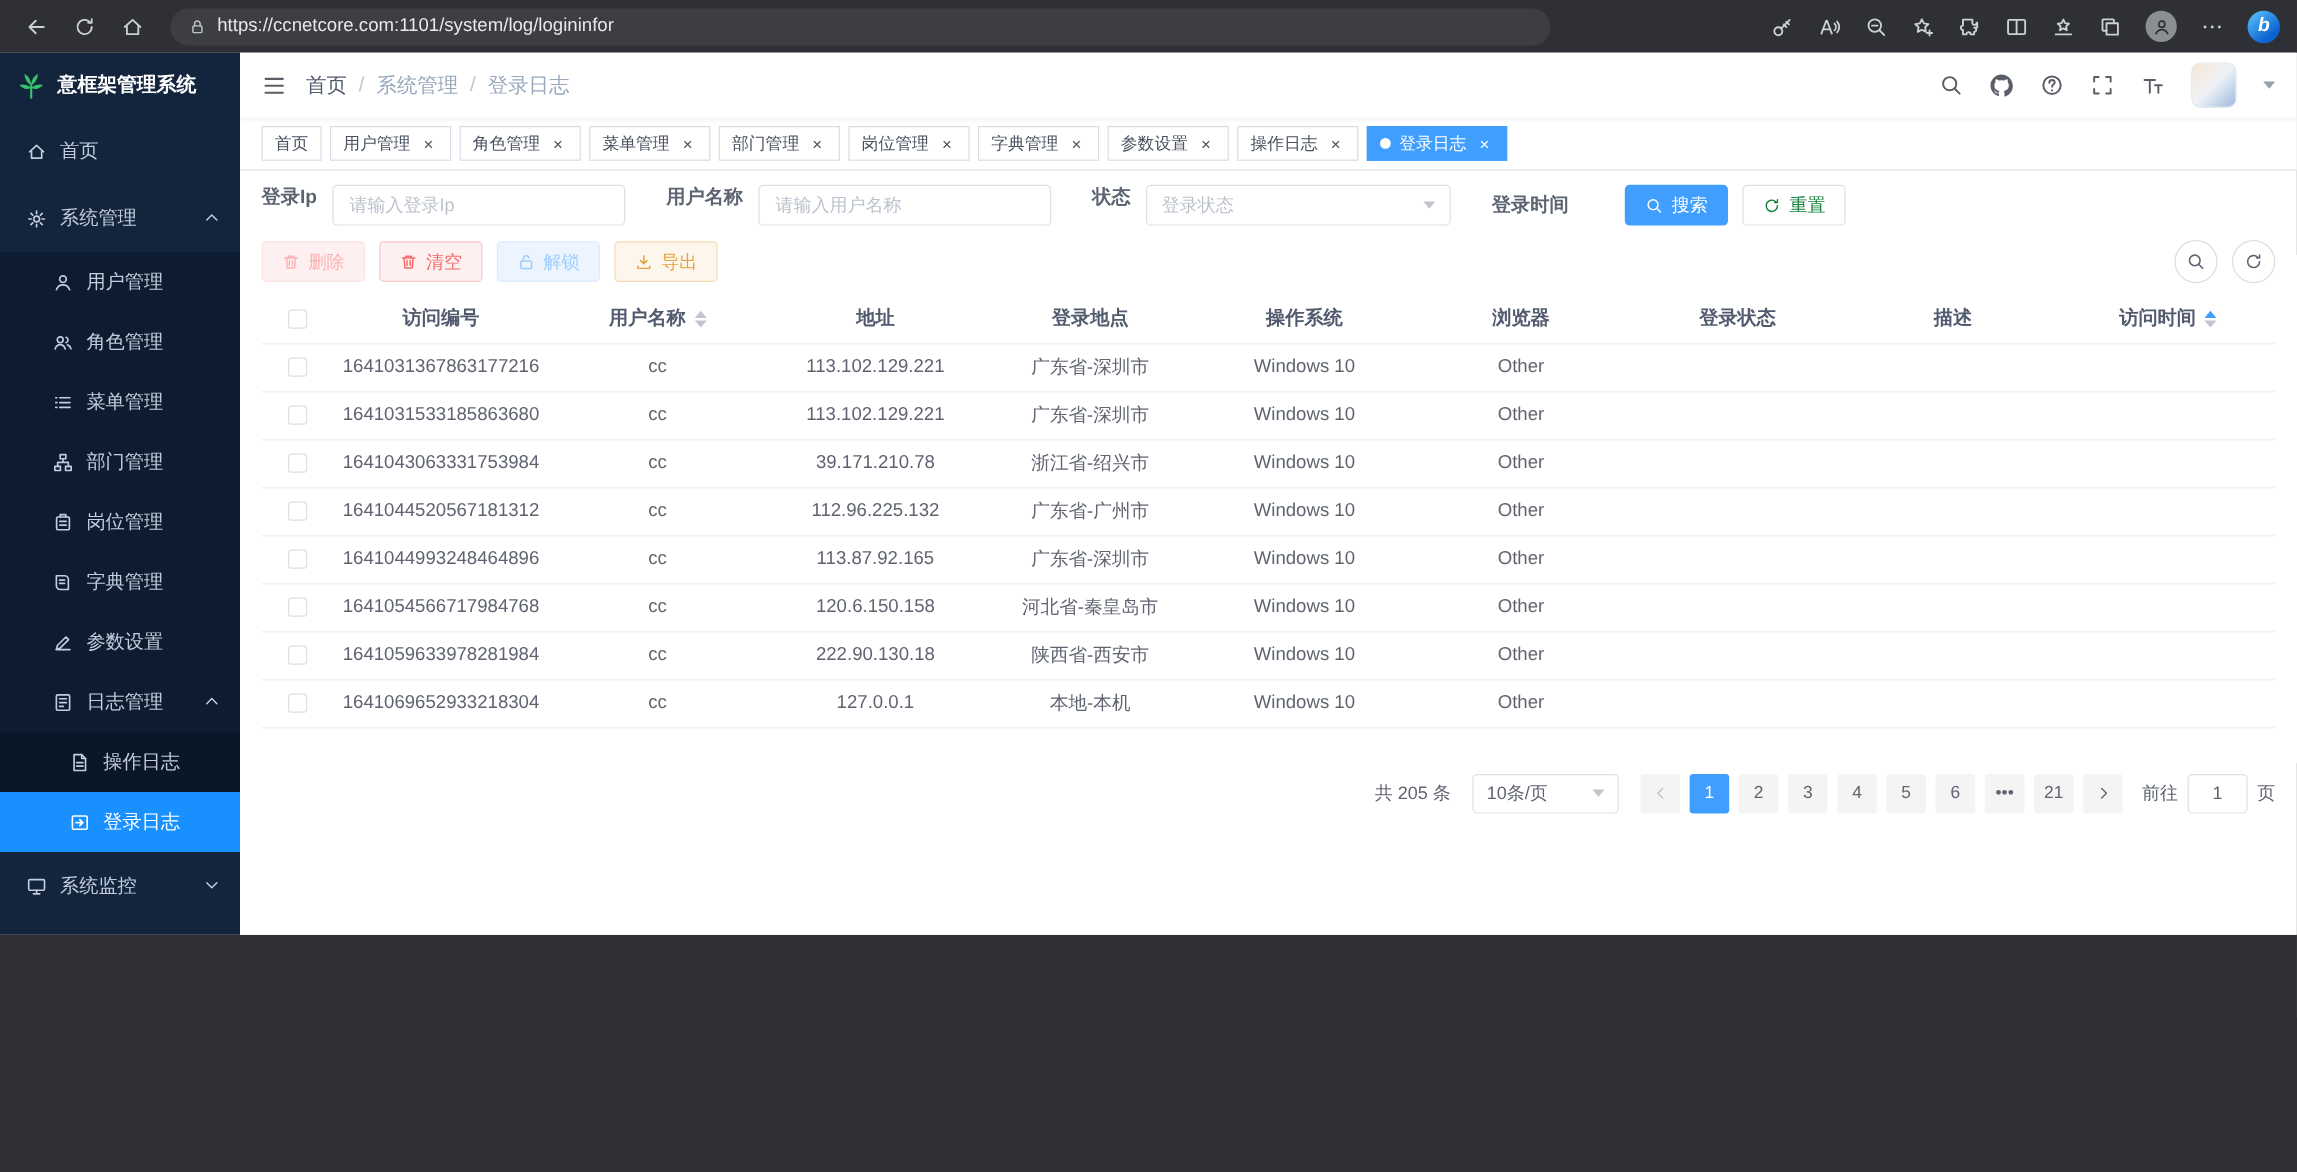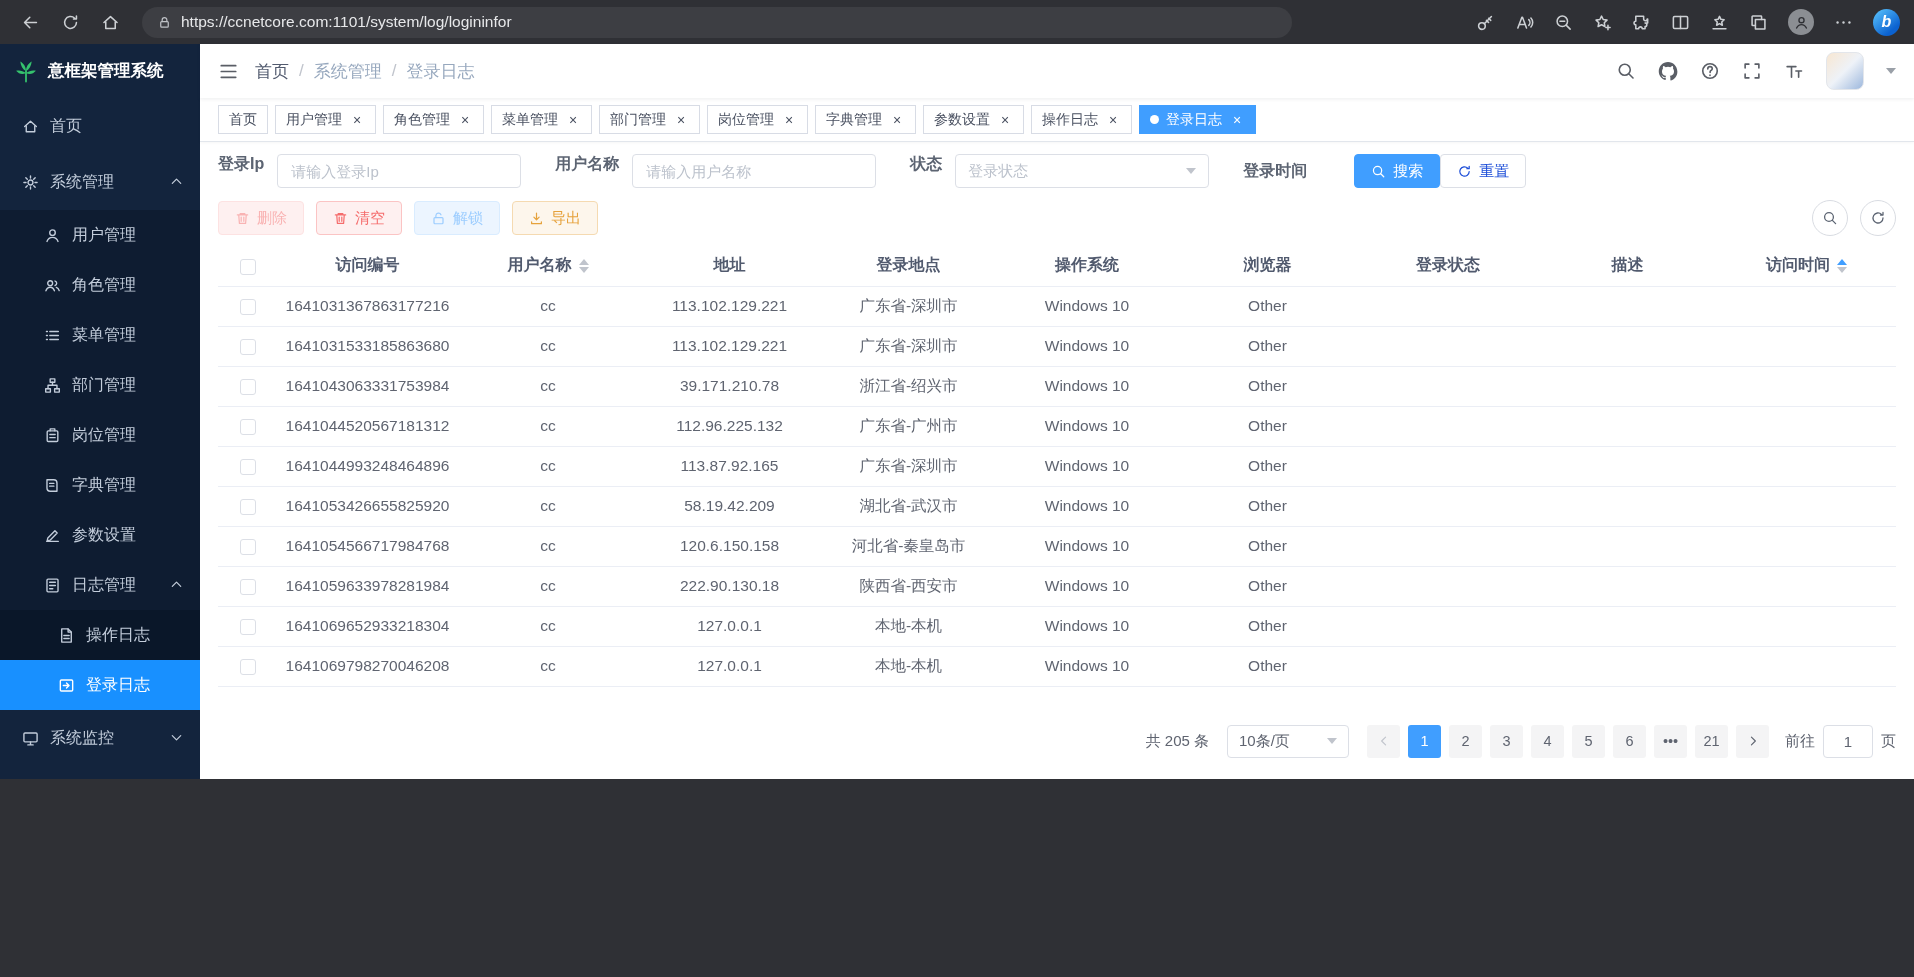--- a/index.html
+++ b/index.html
@@ -66,21 +66,21 @@
 .tbox{height:34px;border:1px solid #dcdfe6;border-radius:4px;background:#fff;font-size:15px;color:#5f6470}
 input.tbox{padding:3px 13px;width:244px;outline:none}
 input.tbox::placeholder{color:#bcc2cc}
 .fselect{width:254px;display:flex;align-items:center;justify-content:space-between;padding:0 12px;color:#bcc2cc;cursor:pointer}
 .fdate{width:282px;display:flex;align-items:center;gap:9px;padding:0 12px;color:#bcc2cc;cursor:pointer}
 .fdate .sep{color:#5c6472}
 .fdate svg{width:16px;height:16px;color:#c0c4cc}
 .btn{height:34px;display:inline-flex;align-items:center;gap:7px;padding:0 16px;border-radius:4px;font-size:15px;cursor:pointer;border:1px solid transparent;white-space:nowrap}
 .btn svg{width:15px;height:15px}
 .btn-primary{background:#409eff;border-color:#409eff;color:#fff}
-.btn-default{background:#fff;border-color:#dcdfe6;color:#1d4ed8;}
+.btn-default{background:#fff;border-color:#dcdfe6;color:#15803d;margin-left:12px}
 
 .toolbar{display:flex;align-items:center;gap:12px;margin-bottom:10px}
 .btn-danger-plain{background:#fef0f0;border-color:#fbc4c4;color:#f56c6c}
 .btn-danger-plain.disabled{color:#f9b3b3;border-color:#fde2e2;cursor:not-allowed}
 .btn-primary-plain{background:#ecf5ff;border-color:#b3d8ff;color:#409eff}
 .btn-primary-plain.disabled{border-color:#d9ecff;color:#9ccdff;cursor:not-allowed}
 .btn-warning-plain{background:#fdf6ec;border-color:#f5dab1;color:#e6a23c}
 .toolbar-right{margin-left:auto;display:flex;gap:12px}
 .circle-btn{width:36px;height:36px;border-radius:50%;border:1px solid #d9dce2;background:#fff;color:#5c6472;display:flex;align-items:center;justify-content:center;cursor:pointer}
 .circle-btn svg{width:16px;height:16px}
@@ -610,32 +610,20 @@
               <td>113.87.92.165</td>
               <td>广东省-深圳市</td>
               <td>Windows 10</td>
               <td>Other</td>
               <td></td>
               <td></td>
               <td></td>
             </tr>
             <tr>
               <td><span class="checkbox"></span></td>
-              <td>1641053426655825920</td>
-              <td>cc</td>
-              <td>58.19.42.209</td>
-              <td>湖北省-武汉市</td>
-              <td>Windows 10</td>
-              <td>Other</td>
-              <td></td>
-              <td></td>
-              <td></td>
-            </tr>
-            <tr>
-              <td><span class="checkbox"></span></td>
               <td>1641054566717984768</td>
               <td>cc</td>
               <td>120.6.150.158</td>
               <td>河北省-秦皇岛市</td>
               <td>Windows 10</td>
               <td>Other</td>
               <td></td>
               <td></td>
               <td></td>
             </tr>
@@ -647,32 +635,20 @@
               <td>陕西省-西安市</td>
               <td>Windows 10</td>
               <td>Other</td>
               <td></td>
               <td></td>
               <td></td>
             </tr>
             <tr>
               <td><span class="checkbox"></span></td>
               <td>1641069652933218304</td>
-              <td>cc</td>
-              <td>127.0.0.1</td>
-              <td>本地-本机</td>
-              <td>Windows 10</td>
-              <td>Other</td>
-              <td></td>
-              <td></td>
-              <td></td>
-            </tr>
-            <tr>
-              <td><span class="checkbox"></span></td>
-              <td>1641069798270046208</td>
               <td>cc</td>
               <td>127.0.0.1</td>
               <td>本地-本机</td>
               <td>Windows 10</td>
               <td>Other</td>
               <td></td>
               <td></td>
               <td></td>
             </tr>
           </tbody>

